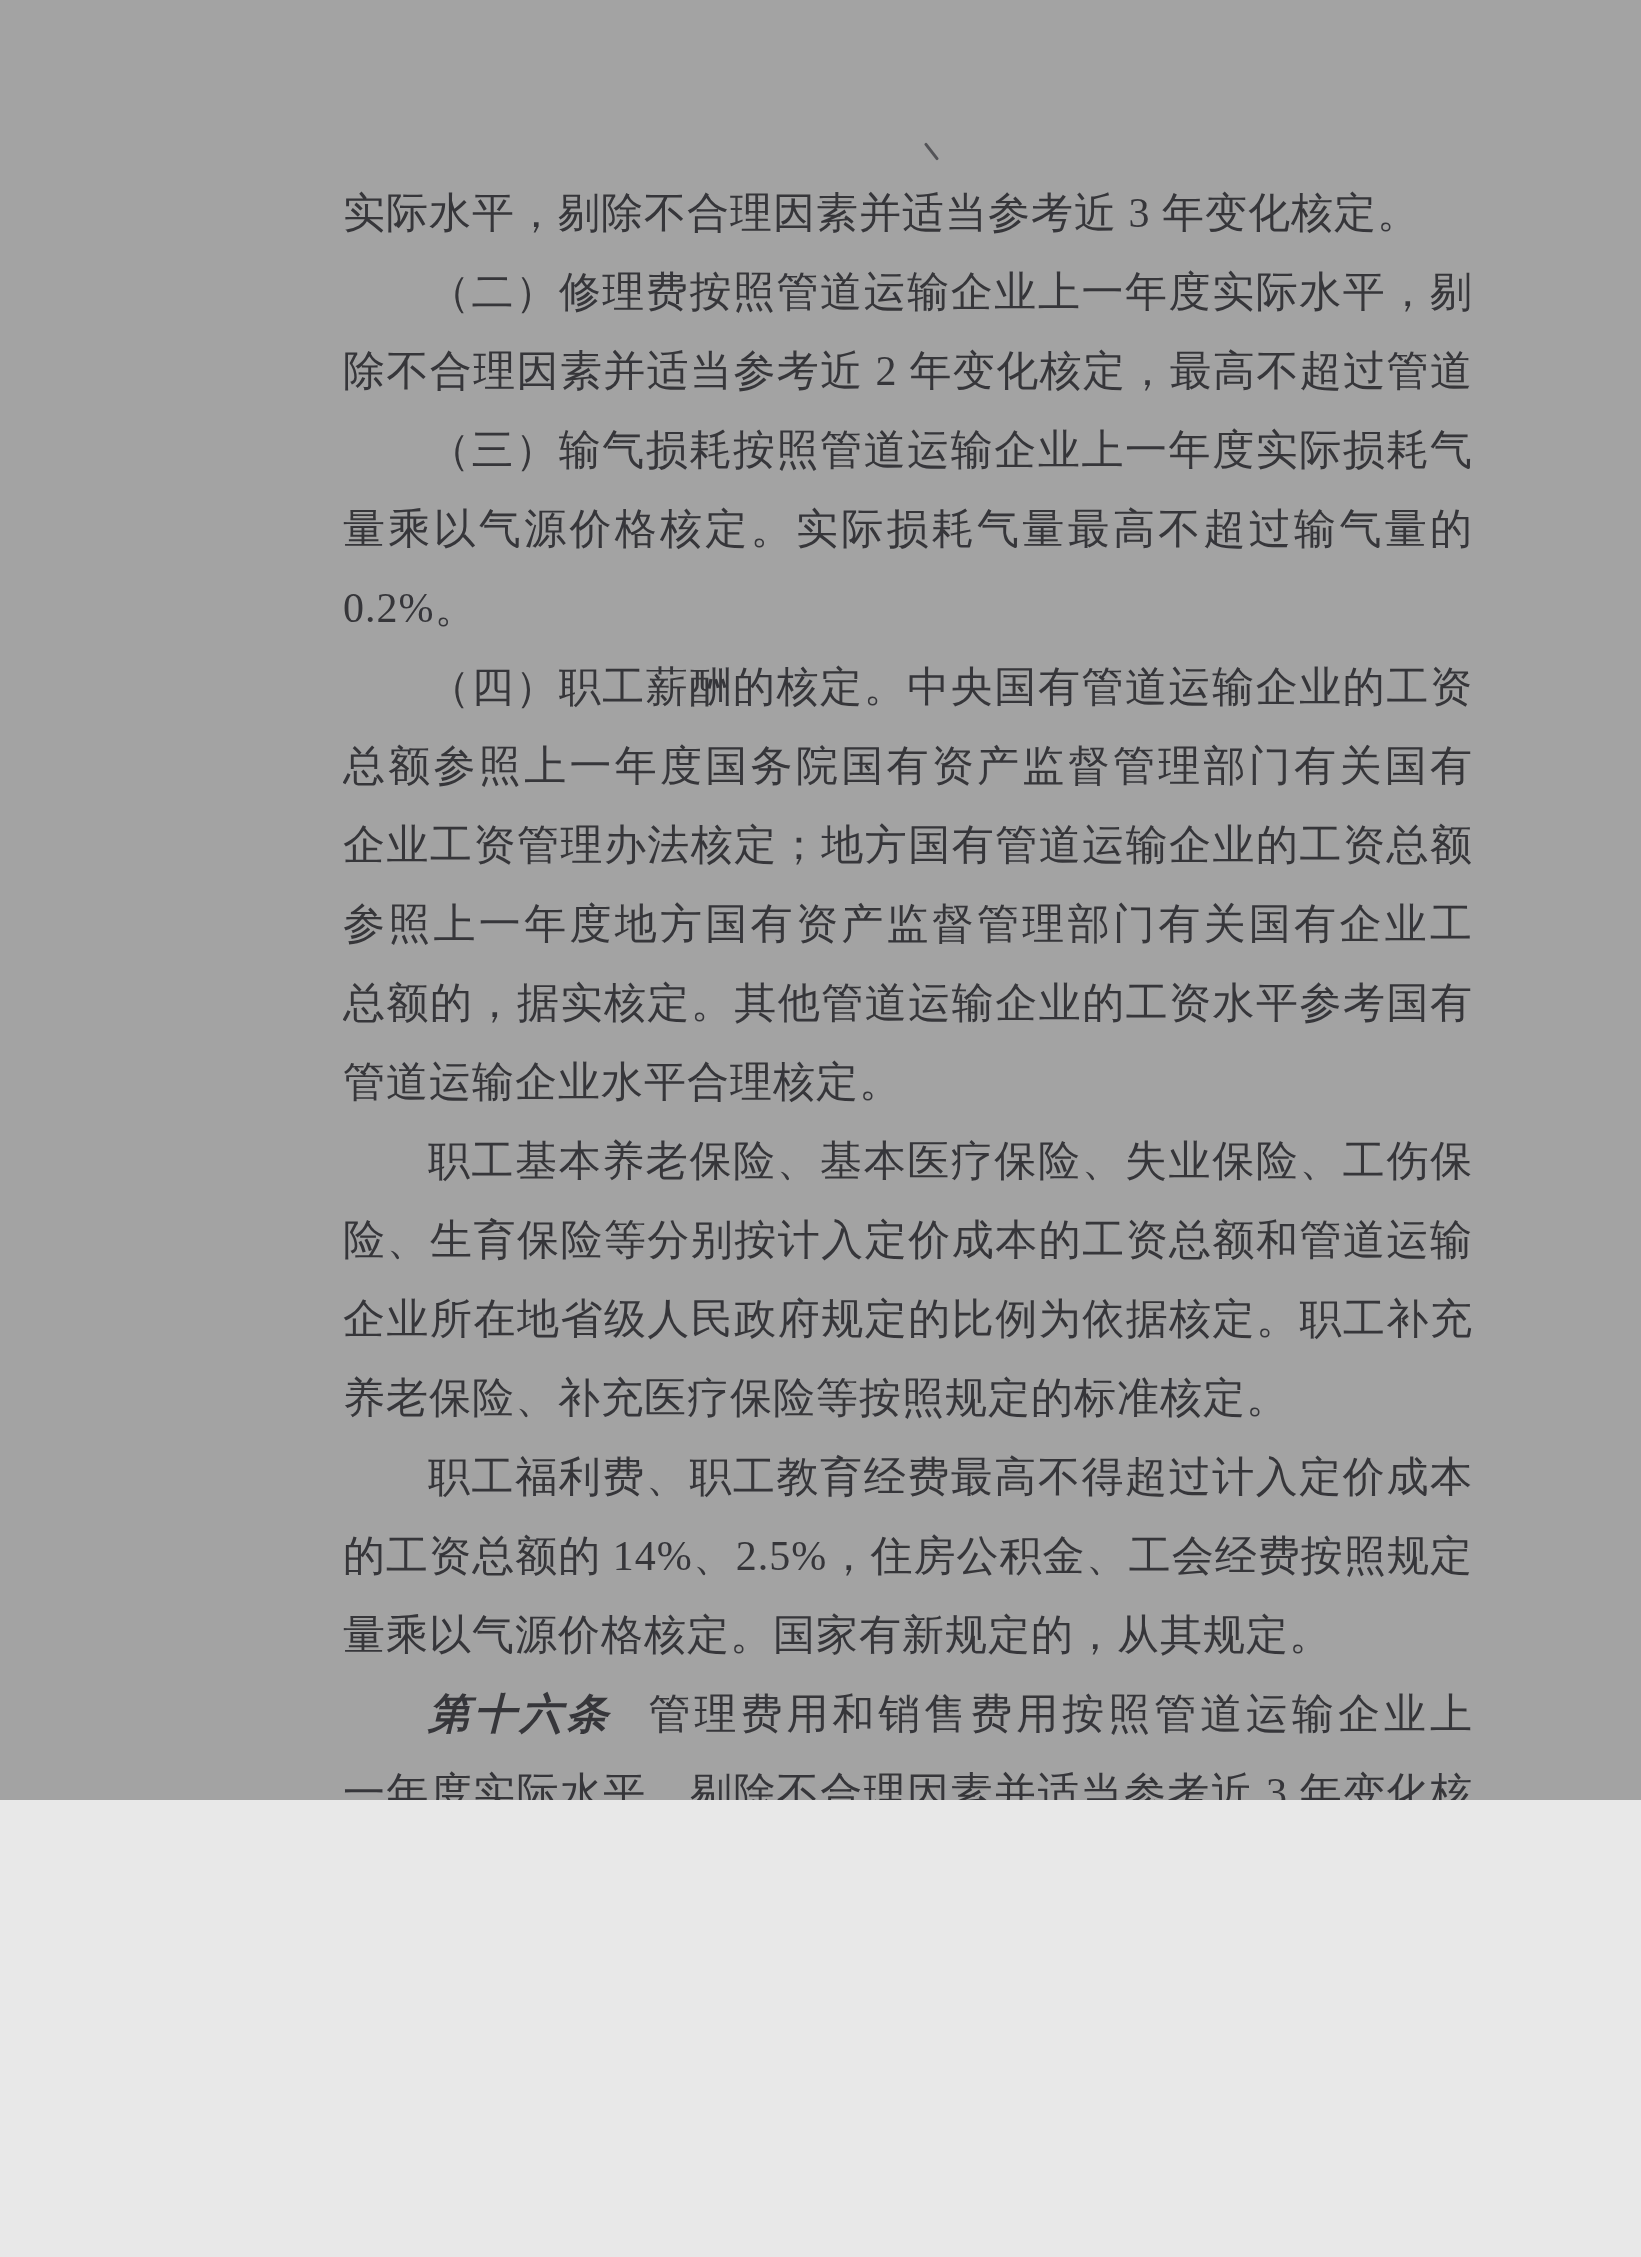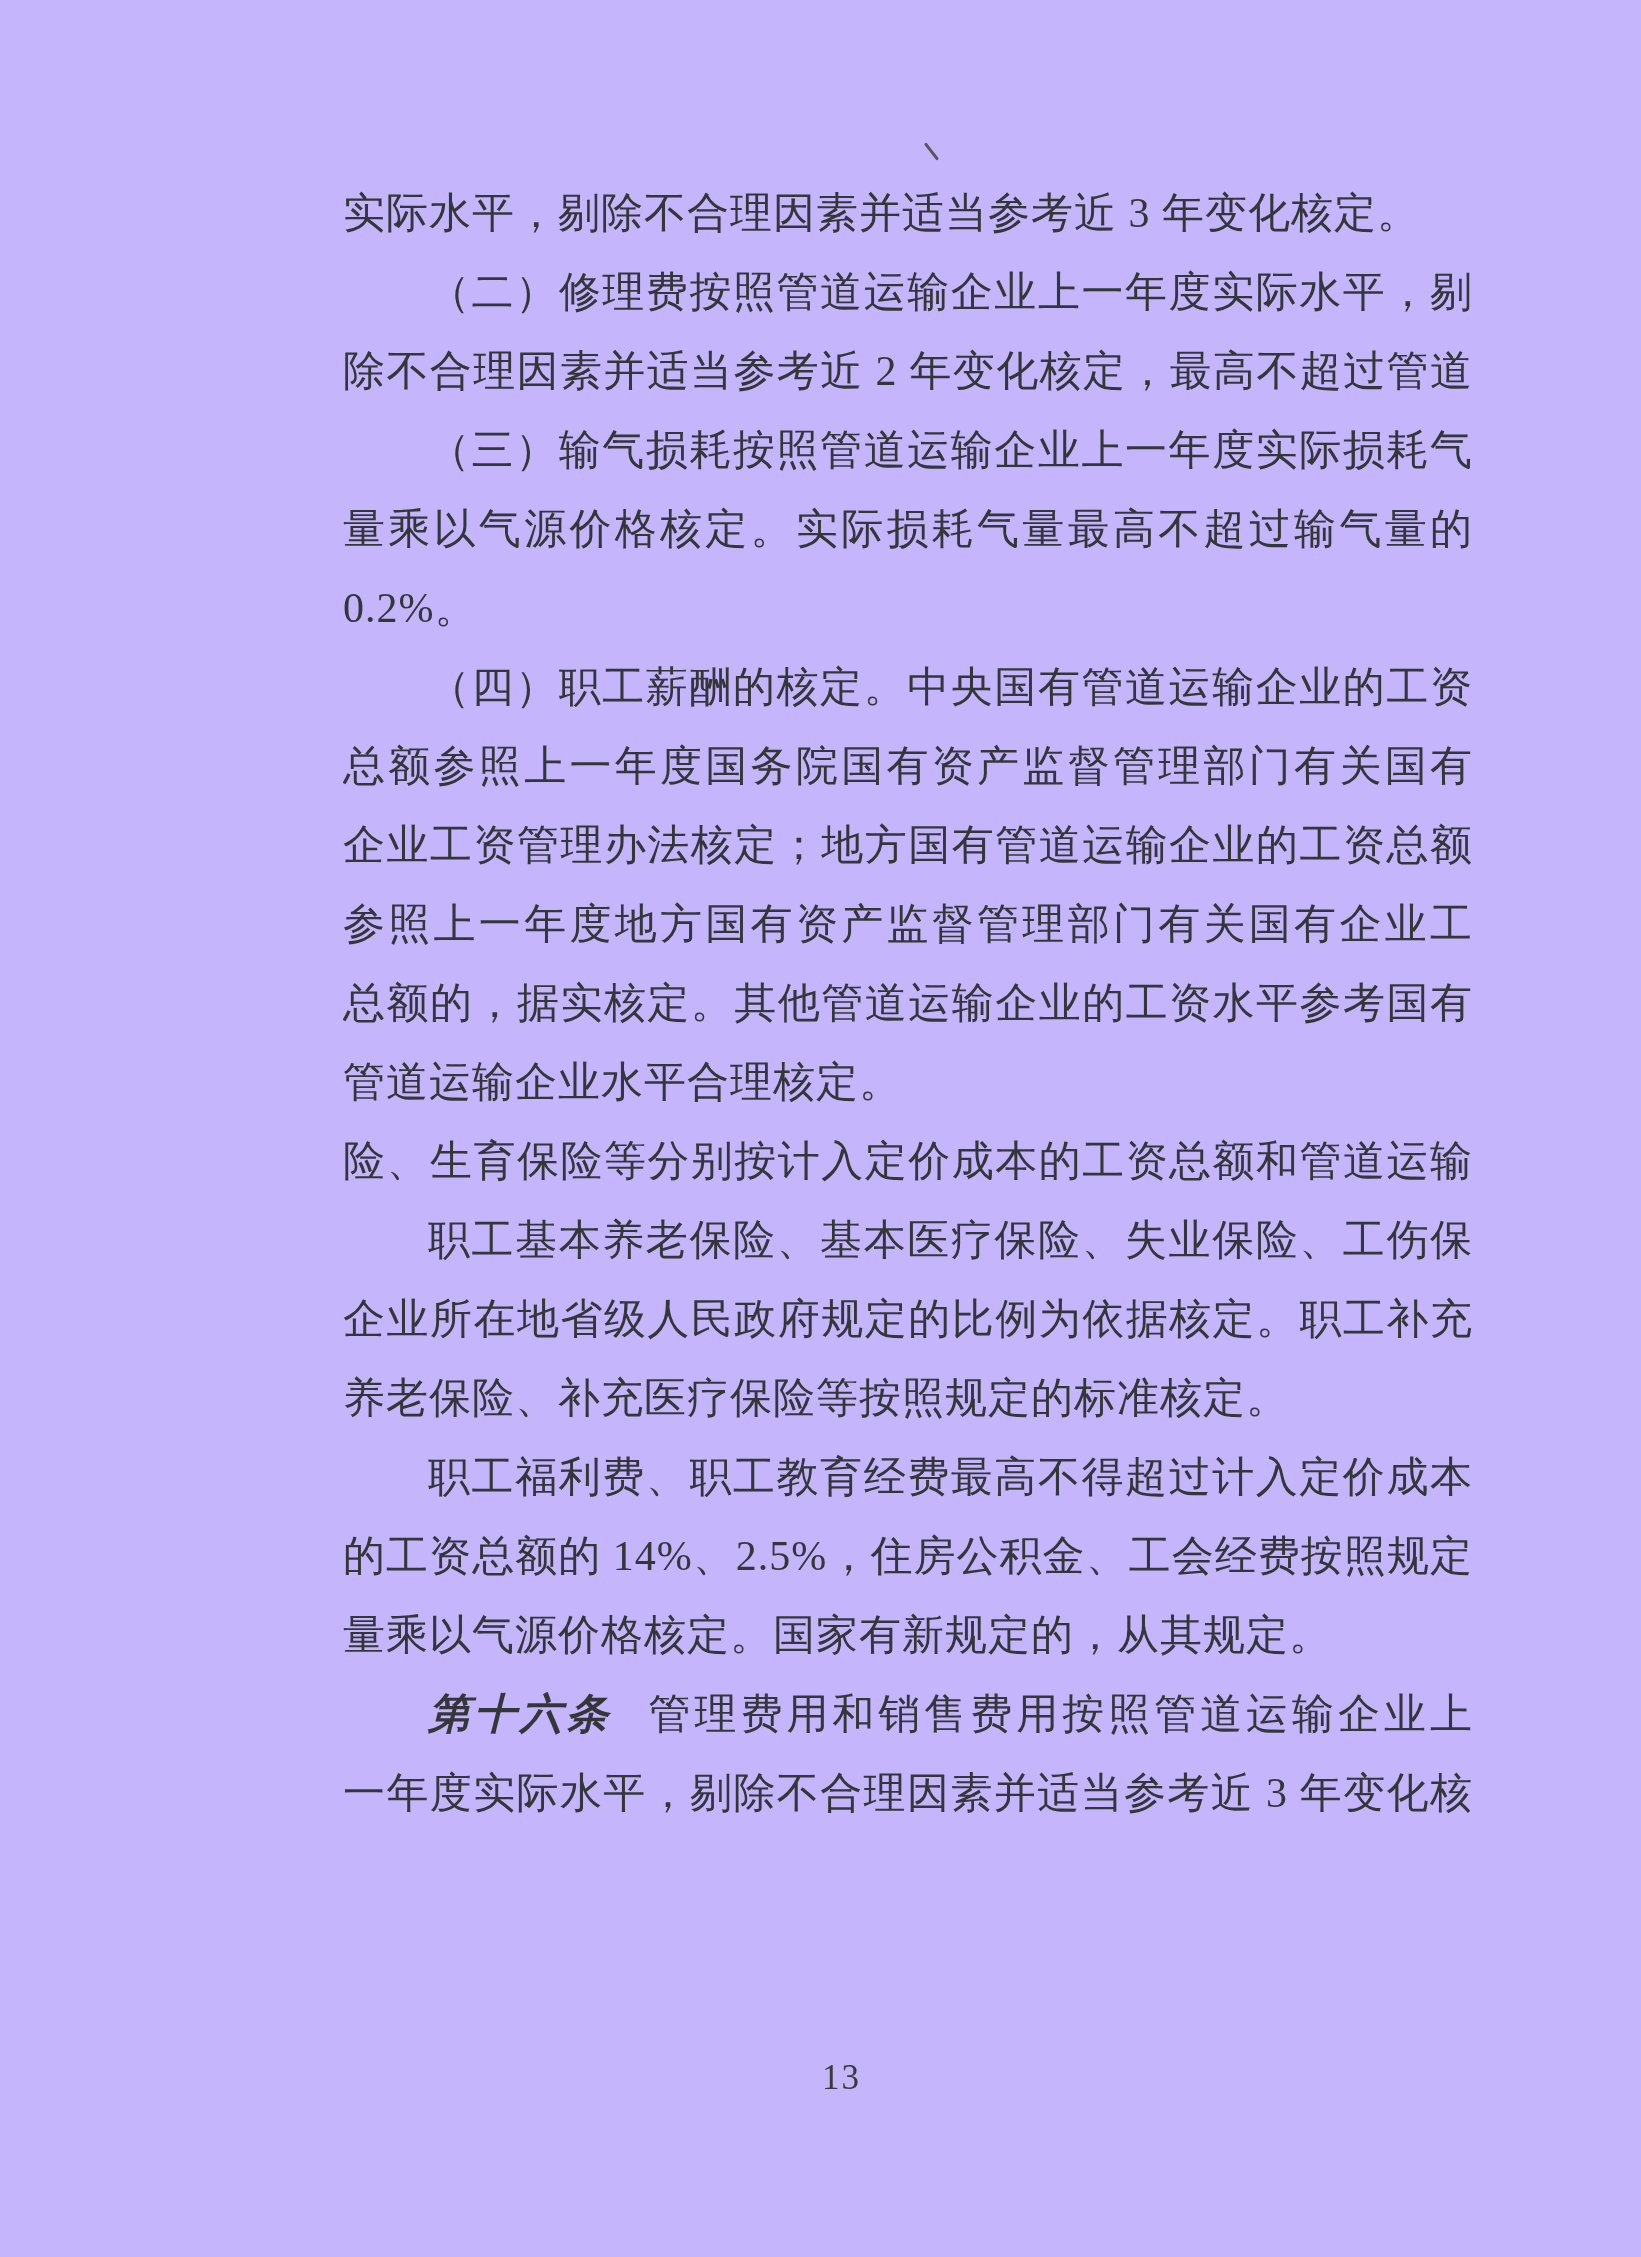--- a/index.html
+++ b/index.html
@@ -1,21 +1,21 @@
 <!DOCTYPE html>
 <html><head>
 <meta charset="utf-8">
 <style>
   html, body { margin: 0; padding: 0; background: #e8e8e8; }
   .page {
     position: relative;
     width: 1641px;
-    height: 2257px;
+    height: 1800px;
     margin: 0 auto;
-    background: #c4b5fd;
+    background: #a3a3a3;
     font-family: "Liberation Serif", "DejaVu Serif", serif;
     overflow: hidden;
   }
   .text-block {
     position: absolute;
     left: 343px;
     top: 174px;
     width: 1130px;
     color: #36363a;
   }
@@ -69,22 +69,22 @@
       <div class="line fill">除不合理因素并适当参考近 2 年变化核定，最高不超过管道</div>
       <div class="line fill indent">（三）输气损耗按照管道运输企业上一年度实际损耗气</div>
       <div class="line fill">量乘以气源价格核定。实际损耗气量最高不超过输气量的</div>
       <div class="line">0.2%。</div>
       <div class="line fill indent">（四）职工薪酬的核定。中央国有管道运输企业的工资</div>
       <div class="line fill">总额参照上一年度国务院国有资产监督管理部门有关国有</div>
       <div class="line fill">企业工资管理办法核定；地方国有管道运输企业的工资总额</div>
       <div class="line fill">参照上一年度地方国有资产监督管理部门有关国有企业工</div>
       <div class="line fill">总额的，据实核定。其他管道运输企业的工资水平参考国有</div>
       <div class="line">管道运输企业水平合理核定。</div>
+      <div class="line fill indent">职工基本养老保险、基本医疗保险、失业保险、工伤保</div>
       <div class="line fill">险、生育保险等分别按计入定价成本的工资总额和管道运输</div>
-      <div class="line fill indent">职工基本养老保险、基本医疗保险、失业保险、工伤保</div>
       <div class="line fill">企业所在地省级人民政府规定的比例为依据核定。职工补充</div>
       <div class="line">养老保险、补充医疗保险等按照规定的标准核定。</div>
       <div class="line fill indent">职工福利费、职工教育经费最高不得超过计入定价成本</div>
       <div class="line fill">的工资总额的 14%、2.5%，住房公积金、工会经费按照规定</div>
       <div class="line">量乘以气源价格核定。国家有新规定的，从其规定。</div>
       <div class="line fill indent"><span class="art-num">第十六条</span><span class="gap"></span><span>管理费用和销售费用按照管道运输企业上</span></div>
       <div class="line fill">一年度实际水平，剔除不合理因素并适当参考近 3 年变化核</div>
     </div>
   <div class="page-num">13</div>
 </div>

